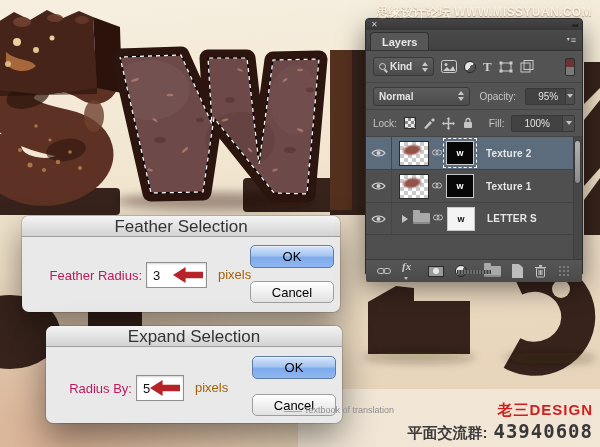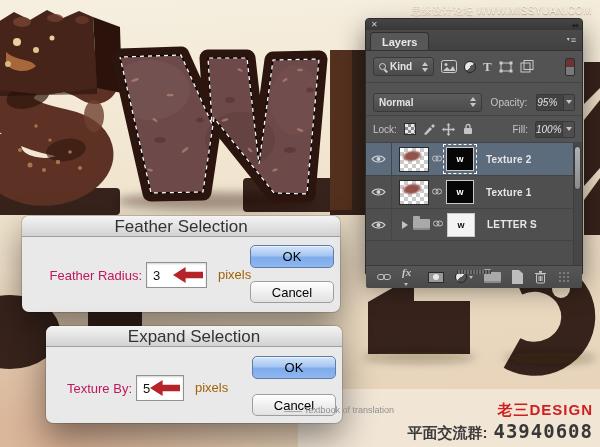--- a/index.html
+++ b/index.html
@@ -7,61 +7,61 @@
     font-family:"Liberation Sans",sans-serif;
     background:
       radial-gradient(420px 270px at 10% 98%, #d6ae92 0%, rgba(214,174,146,0) 62%),
       linear-gradient(175deg,#f6efe0 0%,#f1e5cf 38%,#ead9c1 62%,#e6d2b7 100%);}
   .stage *{box-sizing:border-box;}
 
   
   .bg-art{position:absolute;left:0;top:0;z-index:1;}
 
   
-  .watermark{position:absolute;top:4px;right:8px;z-index:40;font-size:10px;font-weight:normal;
+  .watermark{position:absolute;top:4px;right:8px;z-index:40;font-size:12px;font-weight:bold;
     color:#f8f1e0;letter-spacing:.4px;text-shadow:0 1px 1px rgba(140,110,80,.6);}
 
   
   .panel{position:absolute;left:365px;top:18px;width:218px;height:257px;z-index:20;
     background:#535353;border:1px solid #2b2b2b;border-radius:4px 4px 2px 2px;
     box-shadow:0 12px 26px rgba(0,0,0,.5);color:#d6d6d6;font-size:10px;}
   .p-titlebar{height:11px;background:linear-gradient(#454545,#383838);border-radius:4px 4px 0 0;
     display:flex;align-items:center;justify-content:space-between;padding:0 5px;}
   .p-close{color:#cfcfcf;font-size:8px;line-height:8px;cursor:default;}
   .p-collapse{color:#1f1f1f;font-size:5px;letter-spacing:-1px;}
   .p-tabbar{height:21px;background:linear-gradient(#4a4a4a,#414141);border-bottom:1px solid #333;
     display:flex;align-items:flex-end;position:relative;}
   .p-tab{margin-left:4px;height:18px;line-height:18px;padding:0 11px;background:#575757;
     border:1px solid #2f2f2f;border-bottom:none;border-radius:4px 4px 0 0;
     font-weight:bold;font-size:11px;color:#e8e8e8;}
   .p-menu{position:absolute;right:6px;top:5px;color:#c9c9c9;font-size:9px;}
   .p-menu .car{font-size:6px;vertical-align:2px;margin-right:1px;}
   .prow{display:flex;align-items:center;background:#535353;border-bottom:1px solid #444;padding:0 7px;}
   .filter-row{height:32px;gap:7px;}
-  .blend-row{height:27px;gap:9px;margin-top:6px;}
+  .blend-row{height:27px;gap:9px;}
   .lock-row{height:27px;gap:7px;}
   .plabel{color:#c6c6c6;}
   .pselect{height:19px;background:linear-gradient(#5d5d5d,#4b4b4b);border:1px solid #393939;
     border-radius:3px;display:flex;align-items:center;padding:0 5px;gap:4px;color:#e3e3e3;font-weight:bold;}
   .kind-select{width:61px;}
   .blend-select{width:112px;}
   .ud{display:inline-flex;flex-direction:column;align-items:center;margin-left:auto;}
   .ud i{display:block;width:0;height:0;border-left:3px solid transparent;border-right:3px solid transparent;}
   .ud .up{border-bottom:4px solid #c8c8c8;margin-bottom:2px;}
   .ud .dn{border-top:4px solid #c8c8c8;}
   .mag{width:7px;height:7px;border:1.5px solid #cfcfcf;border-radius:50%;position:relative;flex:none;}
   .mag::after{content:"";position:absolute;width:4px;height:1.5px;background:#cfcfcf;
     transform:rotate(45deg);right:-3px;bottom:-2px;}
   .ficon{color:#cccccc;display:flex;align-items:center;justify-content:center;flex:none;}
   .t-glyph{font-family:"Liberation Serif",serif;font-weight:bold;font-size:13px;line-height:13px;}
   .ftoggle{margin-left:auto;width:10px;height:18px;border:1px solid #2e2e2e;border-radius:2px;
     background:linear-gradient(#6b3434 0 50%,#7a7a7a 50%);}
   .valbox{display:flex;align-items:center;height:17px;background:#424242;border:1px solid #383838;
     border-radius:2px;overflow:hidden;}
-  .valbox .vtext{padding:0 0;min-width:26px;text-align:left;color:#e2e2e2;font-style:italic;}
+  .valbox .vtext{padding:0 12px;min-width:26px;text-align:center;color:#e2e2e2;}
   .valbox .varrow{width:12px;height:100%;display:flex;align-items:center;justify-content:center;
     background:#4e4e4e;border-left:1px solid #383838;}
   .valbox .varrow i{width:0;height:0;border-left:3px solid transparent;border-right:3px solid transparent;
     border-top:4px solid #c2c2c2;}
   .mla{margin-left:auto;}
   .checker10{width:12px;height:12px;border:1px solid #2e2e2e;background-color:#e9e9e9;
     background-image:linear-gradient(45deg,#8a8a8a 25%,transparent 25%,transparent 75%,#8a8a8a 75%),
       linear-gradient(45deg,#8a8a8a 25%,transparent 25%,transparent 75%,#8a8a8a 75%);
     background-size:6px 6px;background-position:0 0,3px 3px;}
 
@@ -269,21 +269,21 @@
       <span>3</span>
       <span class="red-arrow"></span>
     </div>
     <div class="d-unit" style="left:196px;top:46px;">pixels</div>
     <div class="btn btn-ok" style="left:228px;top:29px;">OK</div>
     <div class="btn btn-cancel" style="left:228px;top:65px;">Cancel</div>
   </div>
 
   <div class="dialog" style="left:46px;top:326px;width:296px;height:97px;">
     <div class="d-title">Expand Selection</div>
-    <div class="d-label" style="left:4px;top:50px;width:82px;">Texture By:</div>
+    <div class="d-label" style="left:4px;top:50px;width:82px;">Radius By:</div>
     <div class="d-input" style="left:90px;top:49px;width:48px;height:26px;">
       <span>5</span>
       <span class="red-arrow"></span>
     </div>
     <div class="d-unit" style="left:149px;top:49px;">pixels</div>
     <div class="btn btn-ok" style="left:206px;top:30px;">OK</div>
     <div class="btn btn-cancel" style="left:206px;top:68px;">Cancel</div>
   </div>
 
   <div class="panel">

